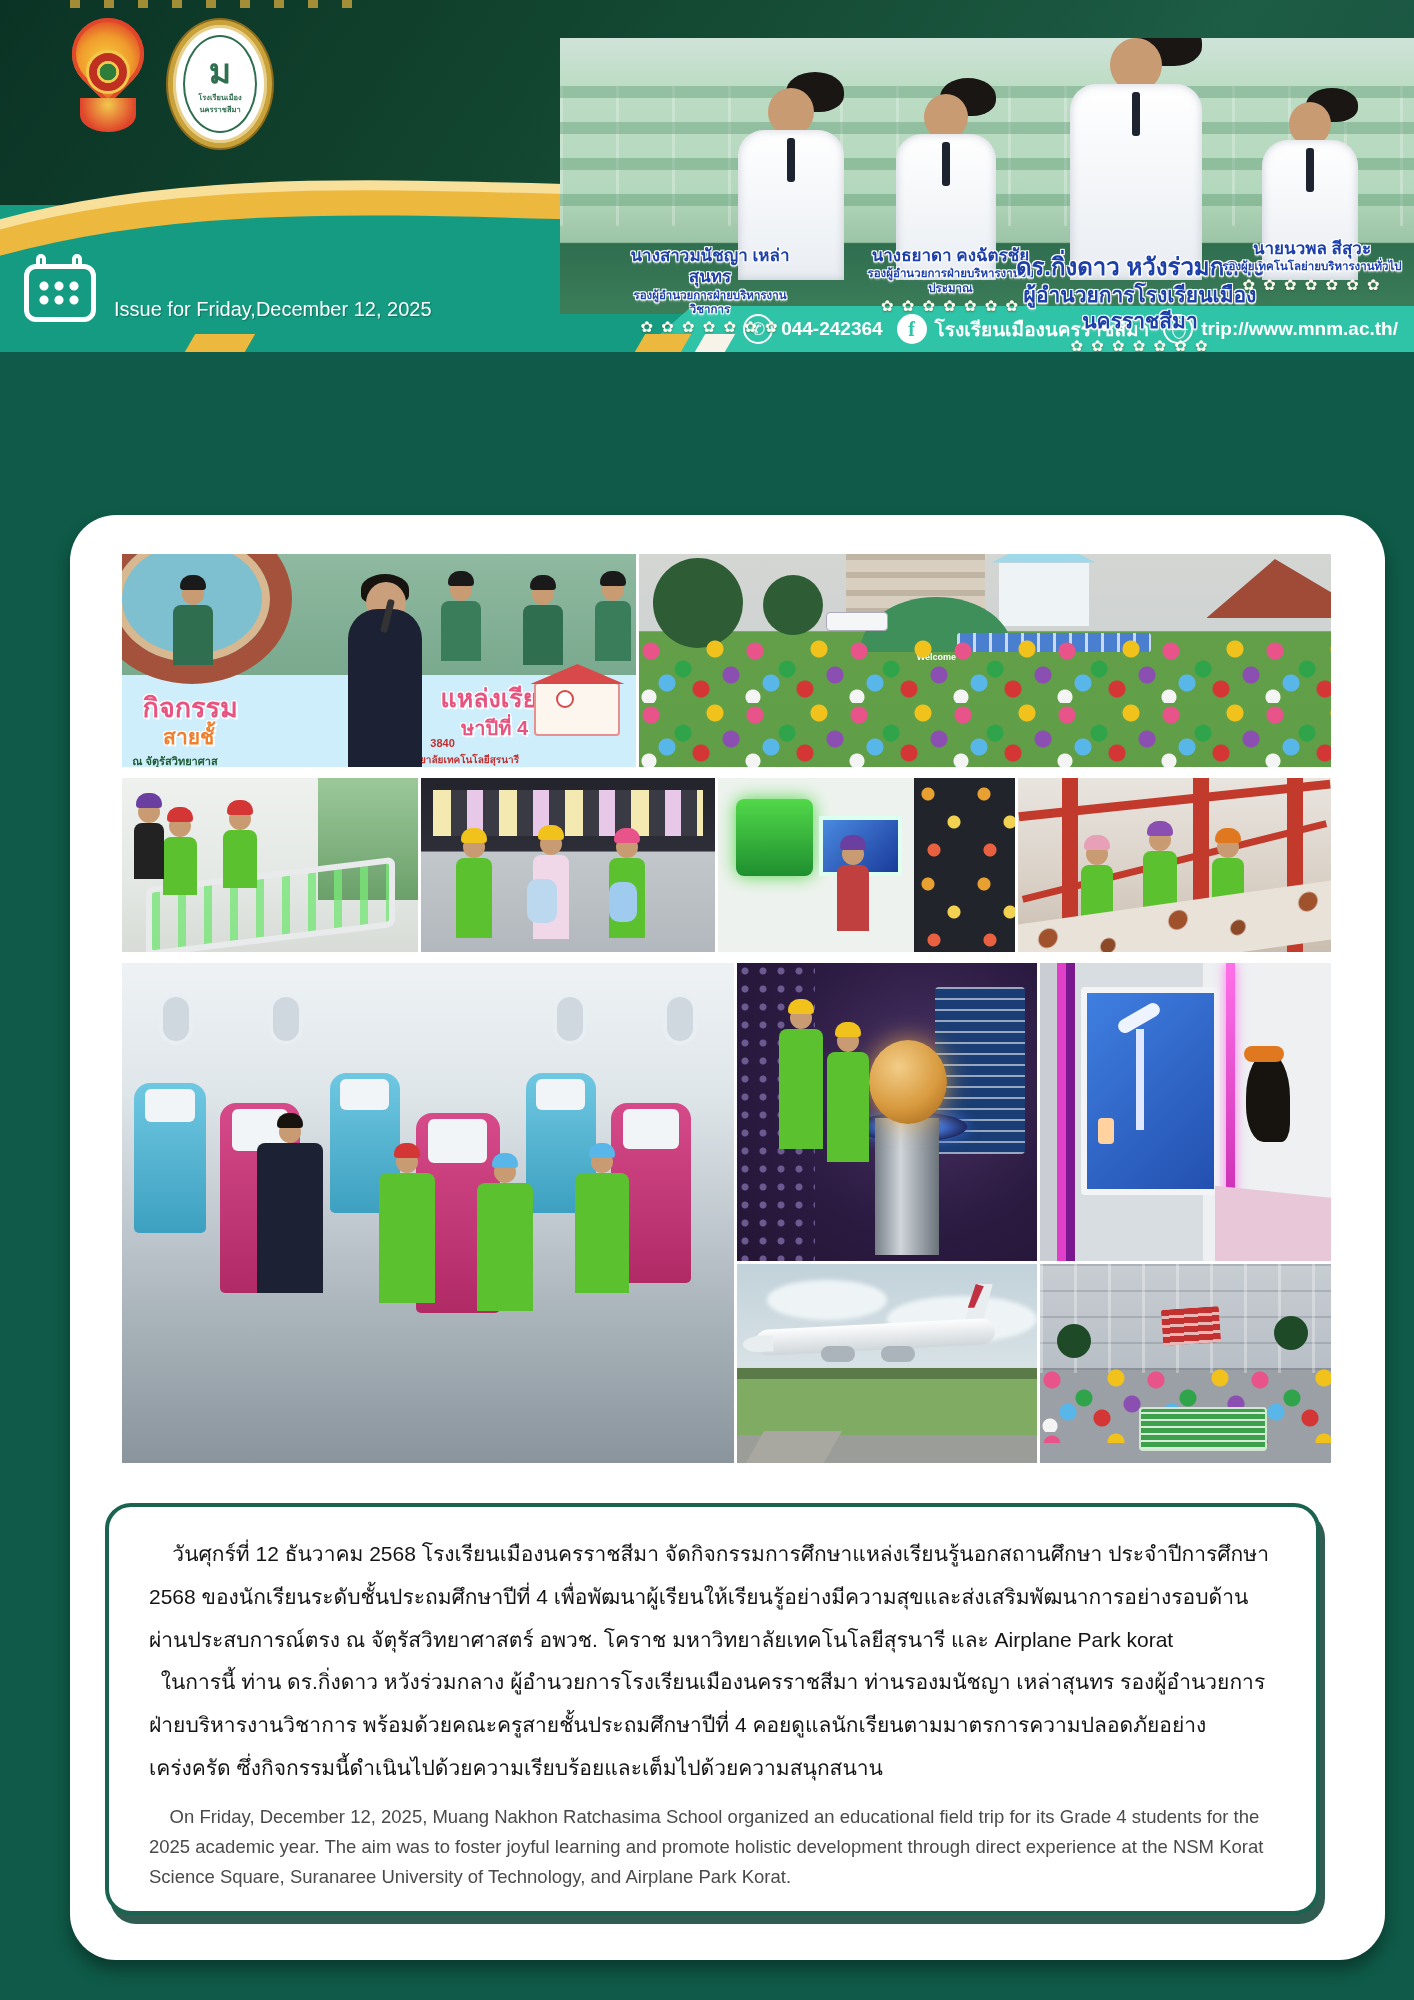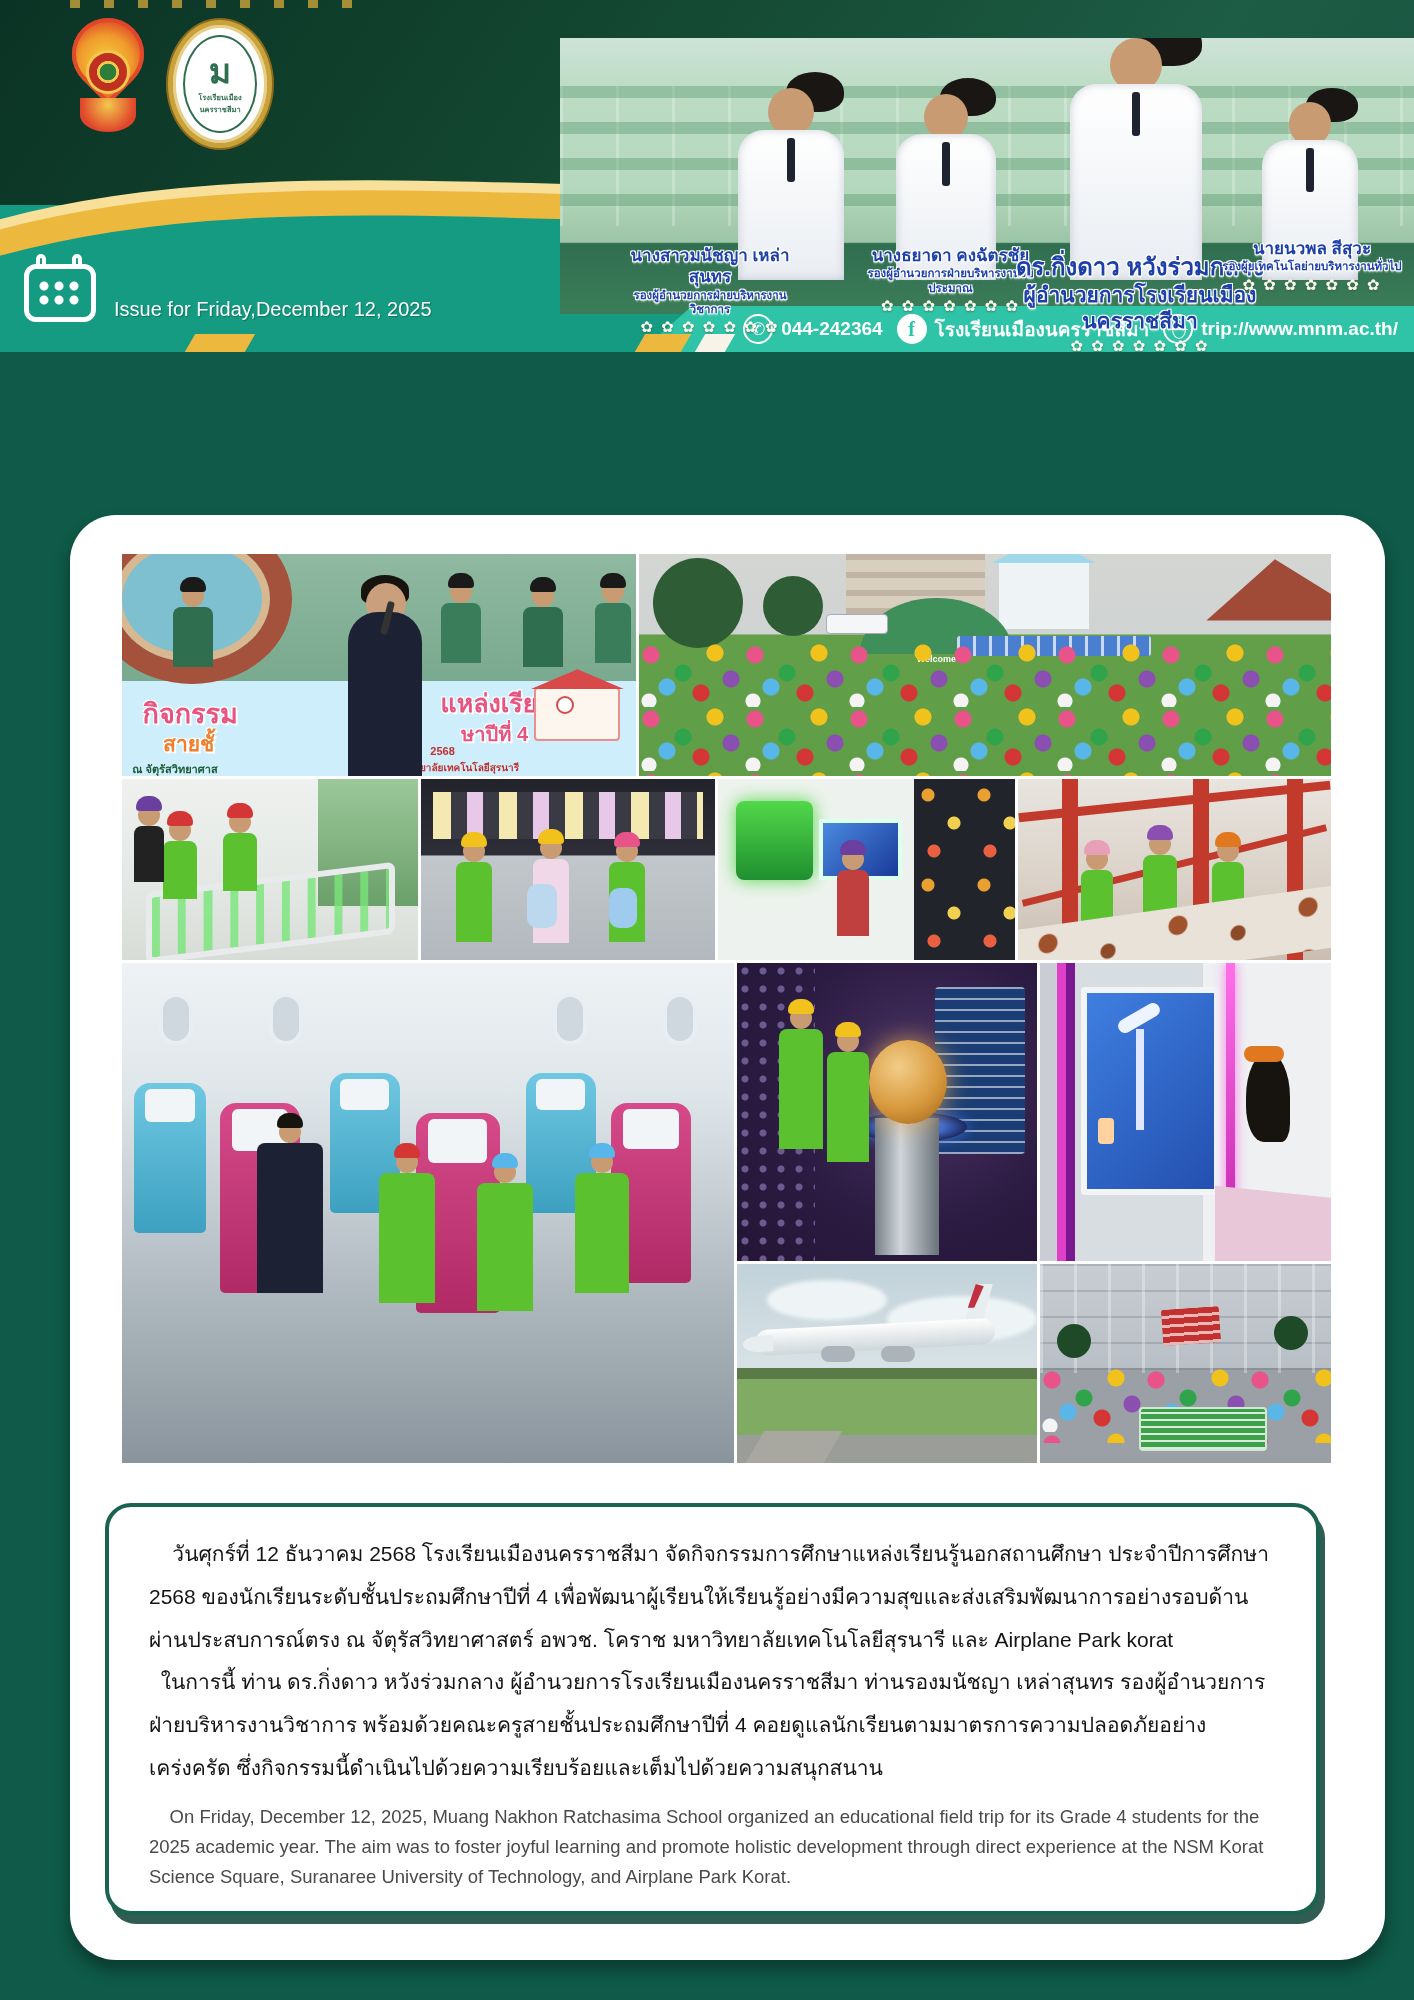--- a/index.html
+++ b/index.html
@@ -101,21 +101,21 @@
   .title-section { position:absolute; left:0; top:352px; width:1414px; height:121px; background:#fff; z-index:4; text-align:center; }
   .title-th { margin-top:10px; font-size:39px; font-weight:800; color:#1c5b36;
     text-shadow:2px 3px 0 #b9d7ec; letter-spacing:.5px; }
   .title-en { margin-top:6px; font-size:21px; font-weight:800; color:#1c5b36; text-shadow:1px 2px 0 #b9d7ec; }
 
   
   .card { position:absolute; left:70px; top:515px; width:1315px; height:1445px; background:#fff; border-radius:46px;
     box-shadow:0 10px 16px rgba(0,0,0,.35); z-index:2; }
 
   
-  .collage { position:absolute; left:52px; top:39px; width:1209px; height:909px; display:flex; flex-direction:column; gap:3px; }
+  .collage { position:absolute; left:52px; top:39px; width:1209px; height:909px; display:flex; flex-direction:column; gap:11px; }
   .crow { display:flex; gap:3px; }
   .ph { position:relative; overflow:hidden; background:#9ab; }
   .r1 { height:222px; } .r2 { height:181px; }
   .r34 { height:500px; }
   .colR { display:flex; flex-direction:column; gap:3px; }
 
   .fig { position:absolute; border-radius:8px 8px 0 0; background:var(--shirt,#5cc12f); }
   .fig::before { content:""; position:absolute; top:-22px; left:50%; margin-left:-11px; width:22px; height:22px;
     border-radius:50%; background:#c99b72; }
   .fig::after { content:""; position:absolute; top:-30px; left:50%; margin-left:-13px; width:26px; height:15px;
@@ -391,21 +391,21 @@
           <div class="fig" style="--shirt:#2f6e4f; --cap:#1a1a1a; left:78%; top:24%; width:40px; height:60px;"></div>
           <div class="fig" style="--shirt:#3a7d5a; --cap:#1a1a1a; left:92%; top:22%; width:36px; height:60px;"></div>
           <div class="speaker-hair"></div>
             <div class="speaker-head"></div>
             <div class="speaker-body"></div>
             <div class="mic"></div>
           <div class="banner-text bt1">กิจกรรม</div>
           <div class="banner-text bt2">แหล่งเรียนรู้</div>
           <div class="banner-text bt3">สายชั้</div>
           <div class="banner-text bt4">ษาปีที่ 4</div>
-          <div class="banner-text bt5">2568</div>
+          <div class="banner-text bt5">3840</div>
           <div class="banner-text bt6">ยาลัยเทคโนโลยีสุรนารี</div>
           <div class="banner-text bt7">ณ จัตุรัสวิทยาศาส</div>
           <div class="schoolhouse"></div>
             <div class="clock"></div>
         </div>
         <div class="ph pB">
           <div class="bldg1"></div>
           <div class="tower"></div>
           <div class="roof2"></div>
           <div class="tree" style="left:2%; top:2%; width:90px; height:90px;"></div>

